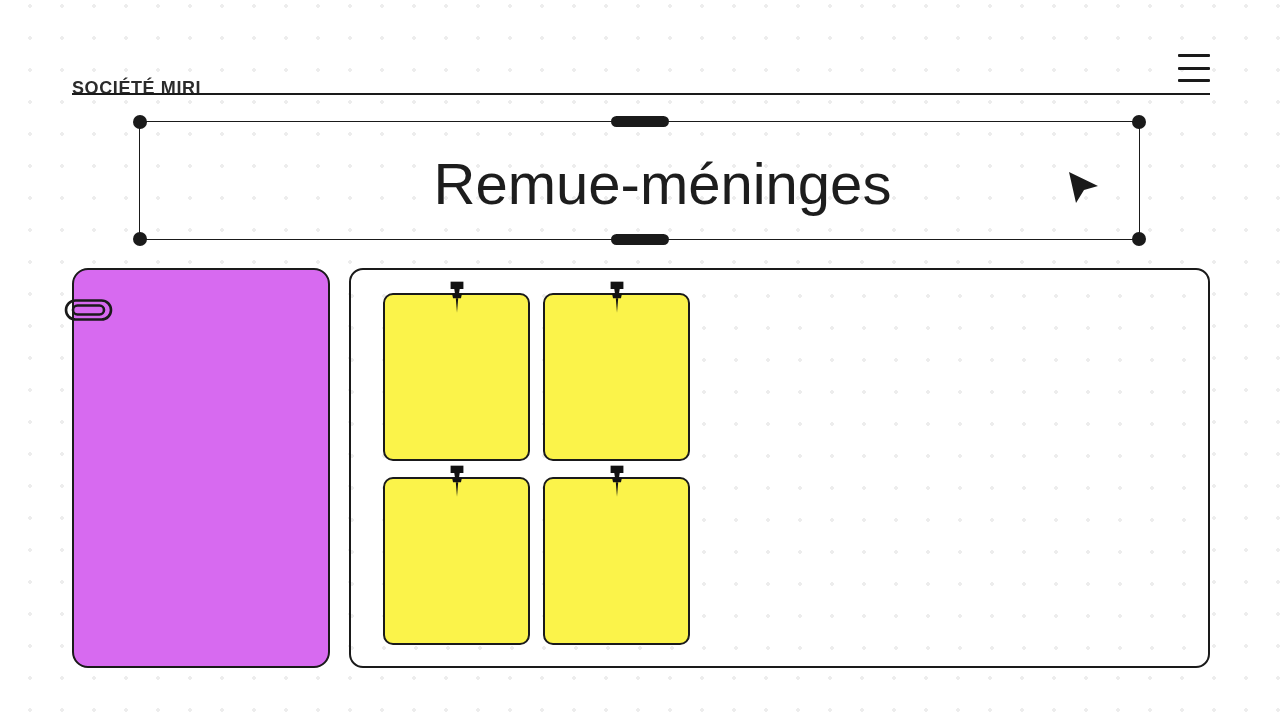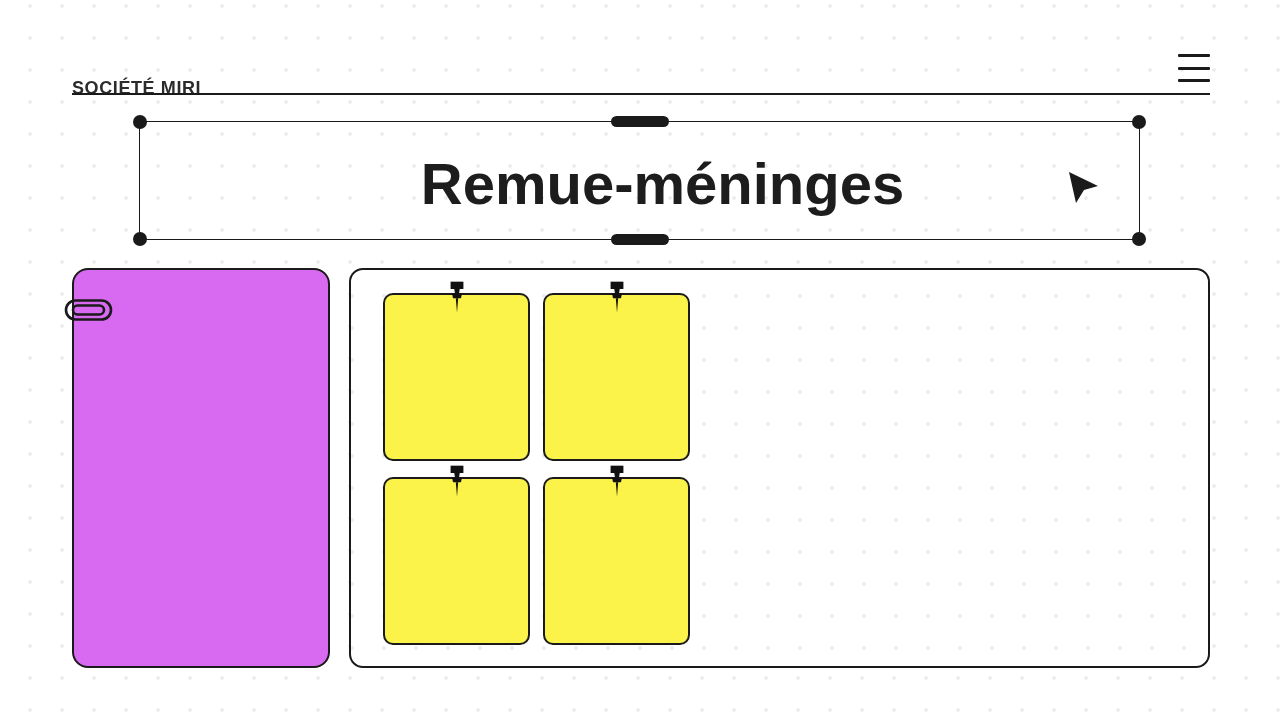--- a/index.html
+++ b/index.html
@@ -37,21 +37,21 @@
   .menu-button .bar { width: 100%; height: 3px; background: #1a1a1a; border-radius: 1px; }
   
   .title-frame {
     position: absolute; left: 139px; top: 121px;
     width: 1001px; height: 119px;
     border: 1px solid #1a1a1a;
     box-sizing: border-box;
     display: flex; align-items: center; justify-content: center;
   }
   .board-title {
-    font-size: 58px; font-weight: 700; color: #1d1d1d;
+    font-size: 58px; font-weight: 400; color: #1d1d1d;
     letter-spacing: 0px; line-height: 1;
     padding-top: 6px;
     margin-left: 46px;
   }
   .corner-dot {
     position: absolute; width: 14px; height: 14px;
     background: #1a1a1a; border-radius: 50%;
   }
   .corner-nw { left: -7px; top: -7px; }
   .corner-ne { right: -7px; top: -7px; }

